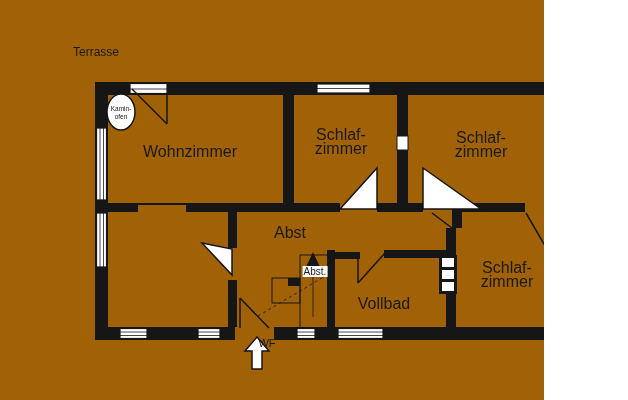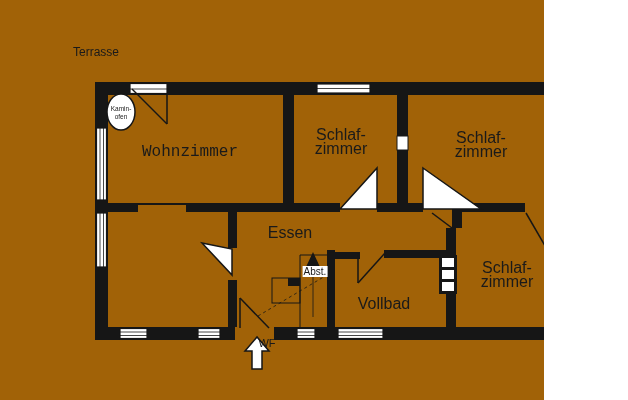--- a/index.html
+++ b/index.html
@@ -133,34 +133,34 @@
       <rect x="442" y="282" width="12" height="9" fill="#ffffff"></rect>
     </g>
 
     <ellipse cx="121" cy="112" rx="14" ry="18" fill="#ffffff" stroke="#161616" stroke-width="1.5"></ellipse>
 
     <polygon points="257,337 245,351 252,351 252,369 262,369 262,351 269,351" fill="#ffffff" stroke="#161616" stroke-width="1.5"></polygon>
   </svg>
 
   <div class="lbl lbl-terrasse" style="left:73px;top:45px;">Terrasse</div>
 
-  <div class="lbl" style="left:190px;top:152px;font-family:Liberation Mono, monospace;">Wohnzimmer</div>
+  <div class="lbl" style="left:190px;top:152px;">Wohnzimmer</div>
 
   <div class="lbl two-line" style="left:341px;top:142px;">
     <span>Schlaf-</span>
     <span>zimmer</span>
   </div>
 
   <div class="lbl two-line" style="left:481px;top:145px;">
     <span>Schlaf-</span>
     <span>zimmer</span>
   </div>
 
 
-  <div class="lbl" style="left:290px;top:233px;">Essen</div>
+  <div class="lbl" style="left:290px;top:233px;">Abst</div>
 
   <div class="lbl lbl-wf" style="left:267px;top:309px;">WF</div>
 
   <div class="lbl lbl-abst" style="left:315px;top:272px;">
     <span>Abst.</span>
   </div>
 
   <div class="lbl" style="left:384px;top:280px;margin-top:24px;">Vollbad</div>
 
   <div class="lbl two-line" style="left:507px;top:275px;">

